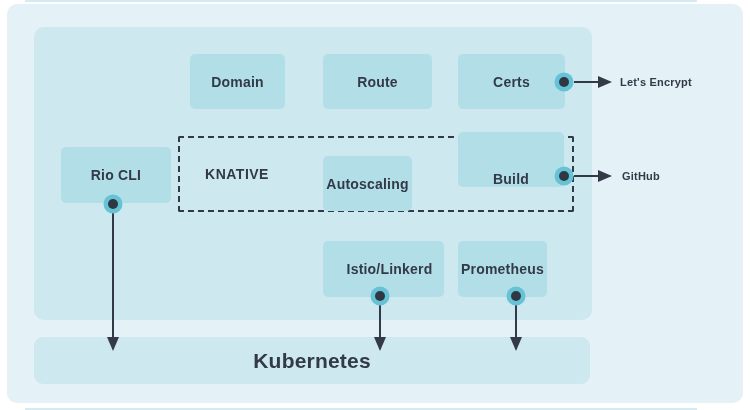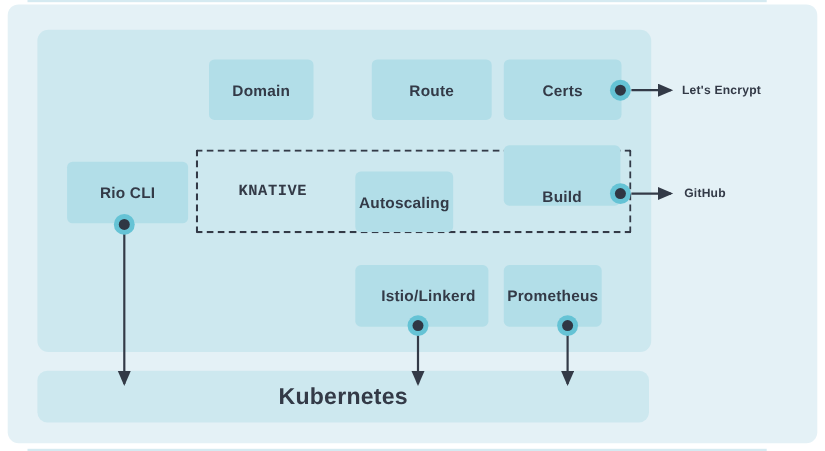--- a/index.html
+++ b/index.html
@@ -23,35 +23,35 @@
     background:#cde8ef;border-radius:9px;
     display:flex;align-items:center;justify-content:center;
   }
   .k8s-bar .label{font-size:21px;font-weight:700;letter-spacing:.2px;}
   .box{
     position:absolute;background:#b2dee8;border-radius:5px;
     display:flex;align-items:center;justify-content:center;
     font-size:14px;font-weight:700;letter-spacing:.2px;color:#333a47;
   }
   #box-domain      {left:190px;top:54px; width:95px;height:55px;}
-  #box-route       {left:338px;top:54px; width:109px;height:55px;}
+  #box-route       {left:323px;top:54px; width:109px;height:55px;}
   #box-certs       {left:458px;top:54px; width:107px;height:55px;}
   #box-rio-cli     {left:61px; top:147px;width:110px;height:56px;}
   #box-autoscaling {left:323px;top:156px;width:89px;height:55px;}
   #box-build       {left:458px;top:132px;width:106px;height:55px;align-items:flex-end;}
   #box-istio       {left:323px;top:241px;width:109px;height:56px;padding-left:12px;}
   #box-prometheus  {left:458px;top:241px;width:89px;height:56px;}
   .dashed-group{
     position:absolute;left:178px;top:136px;width:396px;height:76px;
     border:2px dashed #333a47;border-radius:2px;box-sizing:border-box;
   }
   .knative-label{
-    position:absolute;left:182px;top:136px;width:132px;height:76px;
+    position:absolute;left:171px;top:136px;width:132px;height:76px;
     display:flex;align-items:center;justify-content:center;
-    font-size:14px;font-weight:700;letter-spacing:.5px;font-family:Liberation Mono, monospace;
+    font-size:14px;font-weight:700;letter-spacing:.5px;
   }
   .ext-label{
     position:absolute;transform:translateY(-50%);
     font-size:11px;font-weight:700;letter-spacing:.2px;white-space:nowrap;
   }
   #label-lets-encrypt{left:620px;top:82px;}
   #label-github{left:622px;top:176px;}
   svg.overlay{position:absolute;left:0;top:0;pointer-events:none;}
 </style>
 </head>

